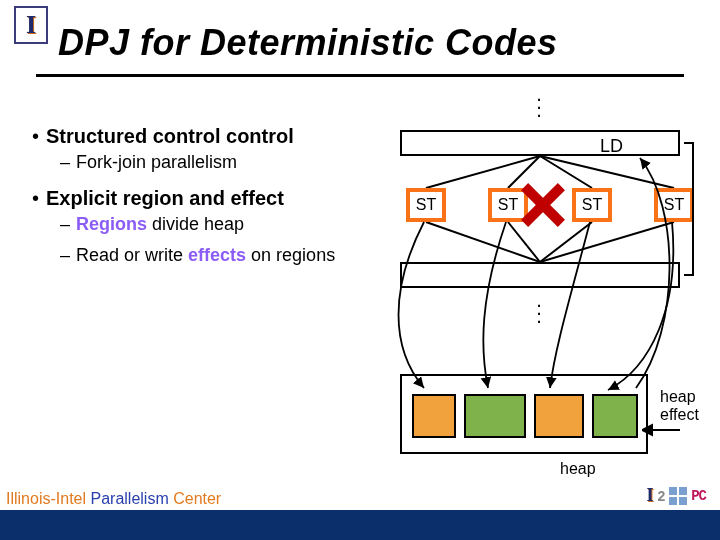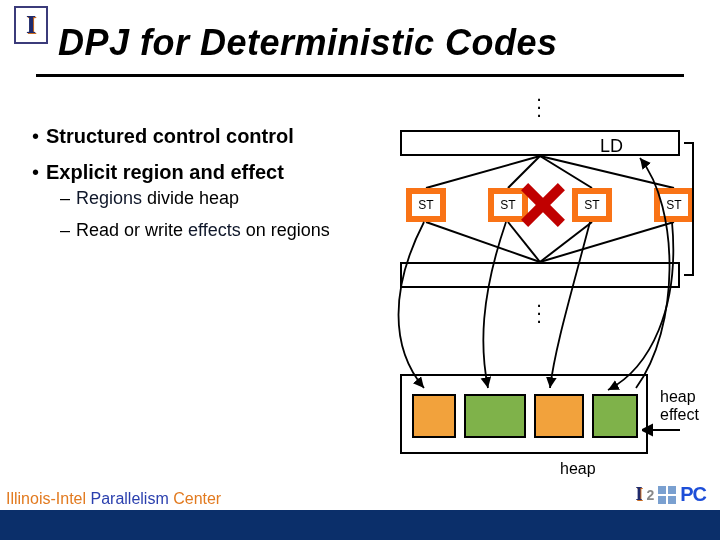--- a/index.html
+++ b/index.html
@@ -9,41 +9,41 @@
   .logo-I { font-family: Georgia, 'Times New Roman', serif; font-weight: bold; font-size: 26px; color: #1f2a6b; text-shadow: 1px 1px 0 #c96b1f; }
   .title { position: absolute; left: 58px; top: 22px; font-size: 36px; font-weight: bold; letter-spacing: 0.5px; font-style: italic; }
   .underline { position: absolute; left: 36px; top: 74px; width: 648px; height: 3px; background: #000; }
 
   .bullets { position: absolute; left: 32px; top: 124px; width: 370px; font-size: 20px; line-height: 1.2; }
   .b1 { margin-bottom: 12px; }
   .b1-text { font-weight: bold; display: inline; }
   .bullet-dot { display: inline-block; width: 14px; }
   .sub { margin-left: 28px; font-size: 18px; margin-top: 4px; margin-bottom: 10px; font-weight: normal; }
   .sub-dash { display: inline-block; width: 16px; }
-  .kw { color: #0f172a; font-weight: normal; }
+  .kw { color: #8b5cf6; font-weight: bold; }
 
   .footer-bar { position: absolute; left: 0; bottom: 0; width: 720px; height: 30px; background: #0b2f6a; }
   .footer-left { position: absolute; left: 6px; bottom: 32px; font-size: 16px; color: #c44; }
   .footer-left .orange { color: #e27a1f; }
   .footer-left .blue { color: #2a3fae; }
   .i2pc { position: absolute; right: 14px; bottom: 34px; display: flex; align-items: center; gap: 4px; }
   .i2pc-i { font-family: Georgia, serif; font-weight: bold; font-size: 18px; color: #1f2a6b; text-shadow: 1px 1px 0 #c96b1f; }
   .i2pc-2 { font-size: 14px; font-weight: bold; color: #888; }
   .i2pc-sq { display: inline-grid; grid-template-columns: 8px 8px; grid-template-rows: 8px 8px; gap: 2px; }
   .i2pc-sq span { background: #7aa0d0; }
-  .i2pc-pc { font-size: 20px; font-weight: bold; color: #1d4ed8; letter-spacing: -1px; }
+  .i2pc-pc { font-size: 14px; font-weight: bold; color: #be185d; letter-spacing: -1px; font-family: Liberation Mono, monospace; }
 
   
   .diagram { position: absolute; left: 380px; top: 88px; width: 330px; height: 400px; }
   .vdots { position: absolute; left: 154px; font-size: 20px; line-height: 8px; letter-spacing: 0; color: #000; text-align:center; width:10px;}
   .vdots span{display:block;height:8px;}
   .task-bar { position: absolute; border: 2px solid #000; background: #fff; height: 26px; }
   .top-bar { left: 20px; top: 42px; width: 280px; }
   .bot-bar { left: 20px; top: 174px; width: 280px; }
-  .thread { position: absolute; width: 40px; height: 34px; border: 6px solid #f97316; background: #fff; top: 100px; display:flex; align-items:center; justify-content:center; font-size:12px;}
+  .thread { position: absolute; width: 40px; height: 34px; border: 4px solid #f97316; background: #fff; top: 100px; display:flex; align-items:center; justify-content:center; font-size:16px;}
   .t1 { left: 26px; }
   .t2 { left: 108px; }
   .t3 { left: 192px; }
   .t4 { left: 274px; }
   .ld-label { position: absolute; left: 220px; top: 48px; font-size: 18px; }
 
   .cross { position: absolute; left: 140px; top: 94px; width: 46px; height: 46px; }
   .cross::before, .cross::after { content:""; position:absolute; left:50%; top:50%; width:52px; height:10px; background:#c00000; transform-origin:center; }
   .cross::before { transform: translate(-50%,-50%) rotate(45deg); }
   .cross::after  { transform: translate(-50%,-50%) rotate(-45deg); }
@@ -69,20 +69,21 @@
   <div class="logo-box">
     <span class="logo-I">I</span>
   </div>
 
   <div class="title">DPJ for Deterministic Codes</div>
   <div class="underline"></div>
 
   <div class="bullets">
     <div class="b1">
       <span class="bullet-dot">•</span><span class="b1-text">Structured control control</span>
+      <div class="sub"><span class="sub-dash">–</span><span>Fork-join parallelism</span></div>
     </div>
     <div class="b1">
       <span class="bullet-dot">•</span><span class="b1-text">Explicit region and effect</span>
       <div class="sub"><span class="sub-dash">–</span><span class="kw">Regions</span><span> divide heap</span></div>
       <div class="sub"><span class="sub-dash">–</span><span>Read or write </span><span class="kw">effects</span><span> on regions</span></div>
     </div>
   </div>
 
   <div class="diagram">
     <div class="vdots" style="top:2px">

